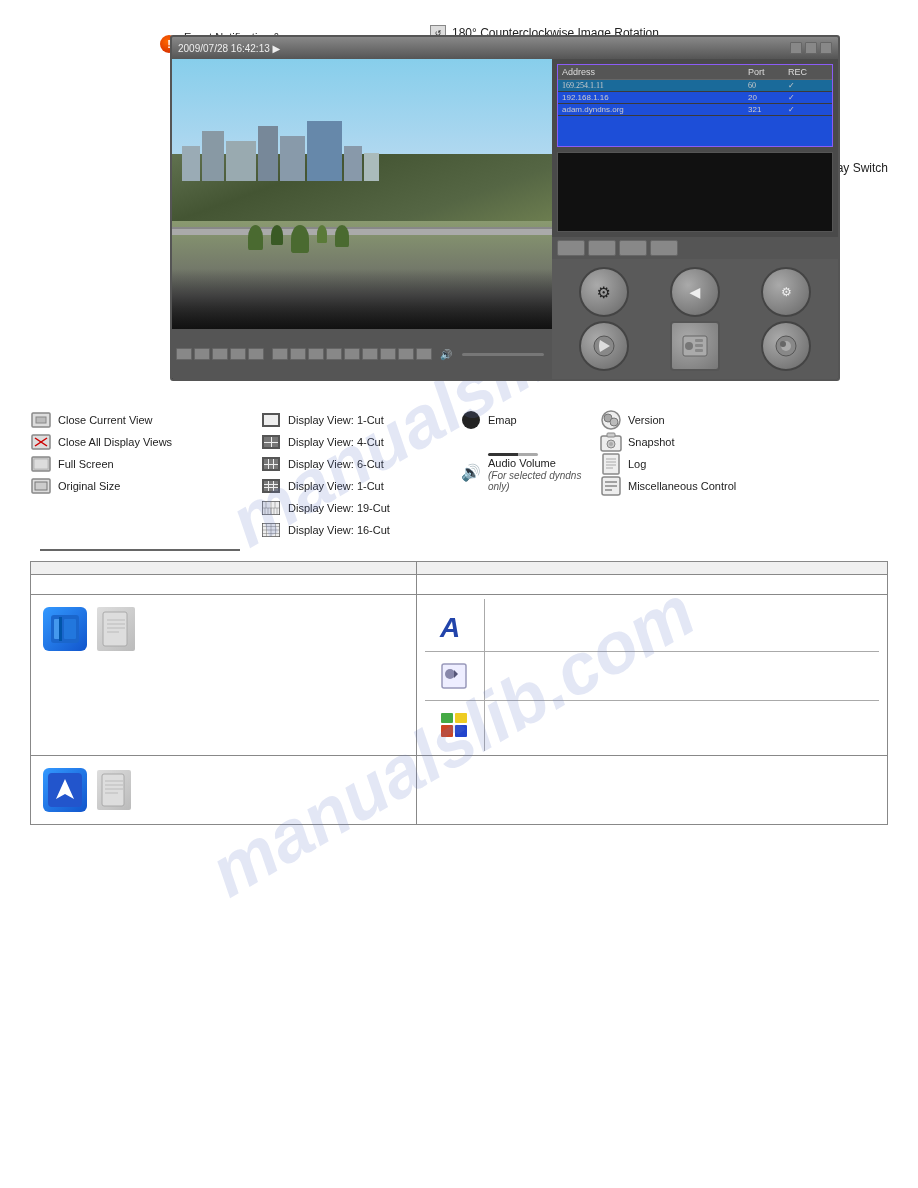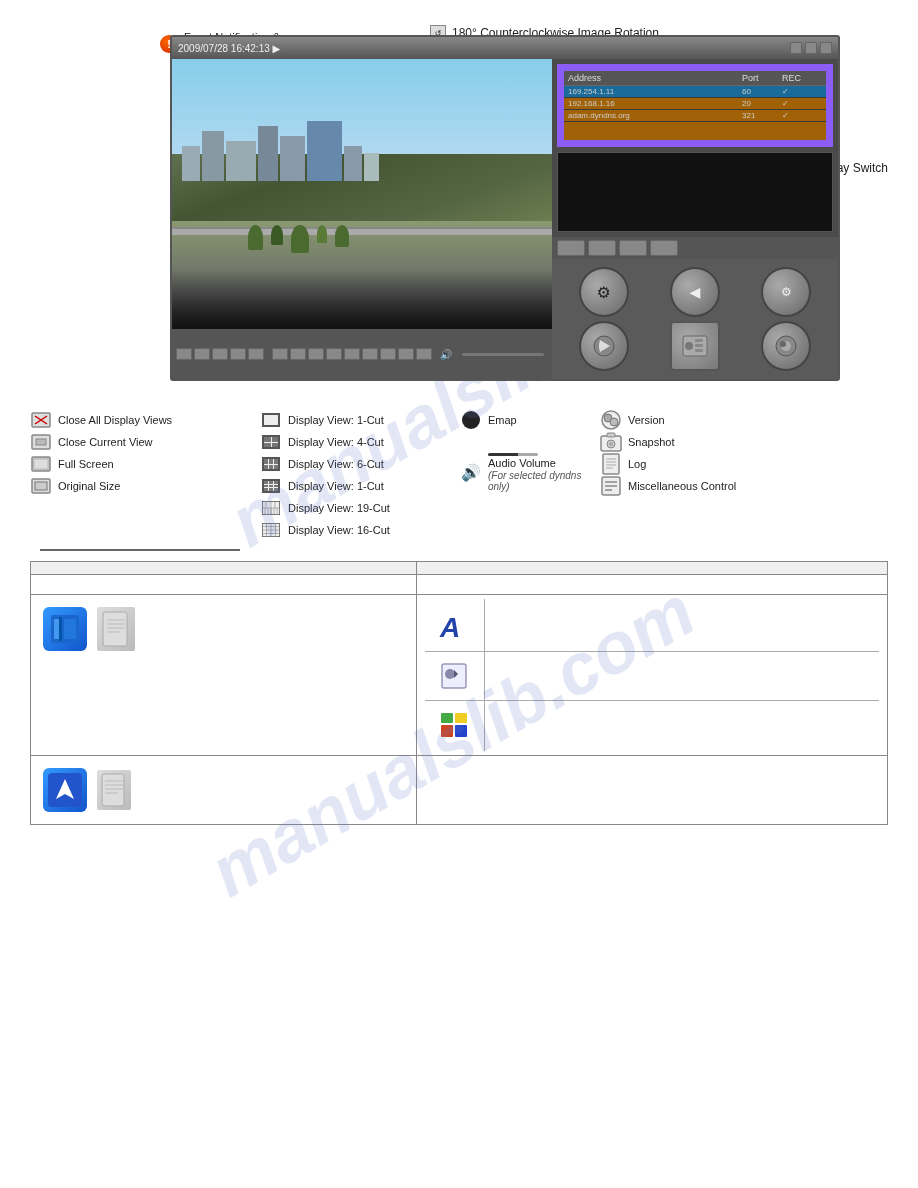--- a/index.html
+++ b/index.html
@@ -200,23 +200,23 @@
 
     
     .right-pane {
       flex: 1;
       background: #4a4a4a;
       display: flex;
       flex-direction: column;
     }
     .cam-list-area {
       flex: 1;
-      background: #a16207;
+      background: #1d4ed8;
       margin: 5px;
-      border: 7px solid #8b5cf6;
+      border: 1px solid #8b5cf6;
       overflow: hidden;
     }
     .cam-list-header {
       background: #555;
       display: grid;
       grid-template-columns: 1fr 40px 40px;
       padding: 2px 4px;
       font-size: 9px;
       color: #ddd;
       border-bottom: 1px solid #666;
@@ -224,20 +224,21 @@
     .cam-list-row {
       display: grid;
       grid-template-columns: 1fr 40px 40px;
       padding: 1px 4px;
       font-size: 8px;
       color: #ccc;
       border-bottom: 1px solid #3a3a3a;
     }
     .cam-list-row.active {
       background: #1a6a9a;
+      font-family: Liberation Serif, serif;
     }
     .cam-preview {
       height: 80px;
       background: #111;
       margin: 0 5px 5px 5px;
       border: 1px solid #555;
     }
     .cam-small-btns {
       display: flex;
       gap: 3px;
@@ -671,34 +672,34 @@
 
 </div>
 
 <div class="legend-section">
 
   <div>
     <div class="legend-item">
       <div class="legend-icon">
         <svg width="20" height="16" viewBox="0 0 20 16">
             <rect x="1" y="1" width="18" height="14" rx="1" fill="#ddd" stroke="#888" stroke-width="1.5"></rect>
+            <rect x="5" y="5" width="10" height="6" fill="#bbb" stroke="#888" stroke-width="1"></rect>
+          </svg>
+      </div>
+      <span class="legend-label">Close Current View</span>
+    </div>
+    <div class="legend-item">
+      <div class="legend-icon">
+        <svg width="20" height="16" viewBox="0 0 20 16">
+            <rect x="1" y="1" width="18" height="14" rx="1" fill="#ddd" stroke="#888" stroke-width="1.5"></rect>
             <line x1="4" y1="4" x2="16" y2="12" stroke="#c00" stroke-width="1.5"></line>
             <line x1="16" y1="4" x2="4" y2="12" stroke="#c00" stroke-width="1.5"></line>
           </svg>
       </div>
       <span class="legend-label">Close All Display Views</span>
-    </div>
-    <div class="legend-item">
-      <div class="legend-icon">
-        <svg width="20" height="16" viewBox="0 0 20 16">
-            <rect x="1" y="1" width="18" height="14" rx="1" fill="#ddd" stroke="#888" stroke-width="1.5"></rect>
-            <rect x="5" y="5" width="10" height="6" fill="#bbb" stroke="#888" stroke-width="1"></rect>
-          </svg>
-      </div>
-      <span class="legend-label">Close Current View</span>
     </div>
     <div class="legend-item">
       <div class="legend-icon">
         <svg width="20" height="16" viewBox="0 0 20 16">
             <rect x="1" y="1" width="18" height="14" rx="1" fill="#ccc" stroke="#888" stroke-width="1.5"></rect>
             <rect x="3" y="3" width="14" height="10" fill="#ddd" stroke="#999" stroke-width="0.5"></rect>
           </svg>
       </div>
       <span class="legend-label">Full Screen</span>
     </div>

